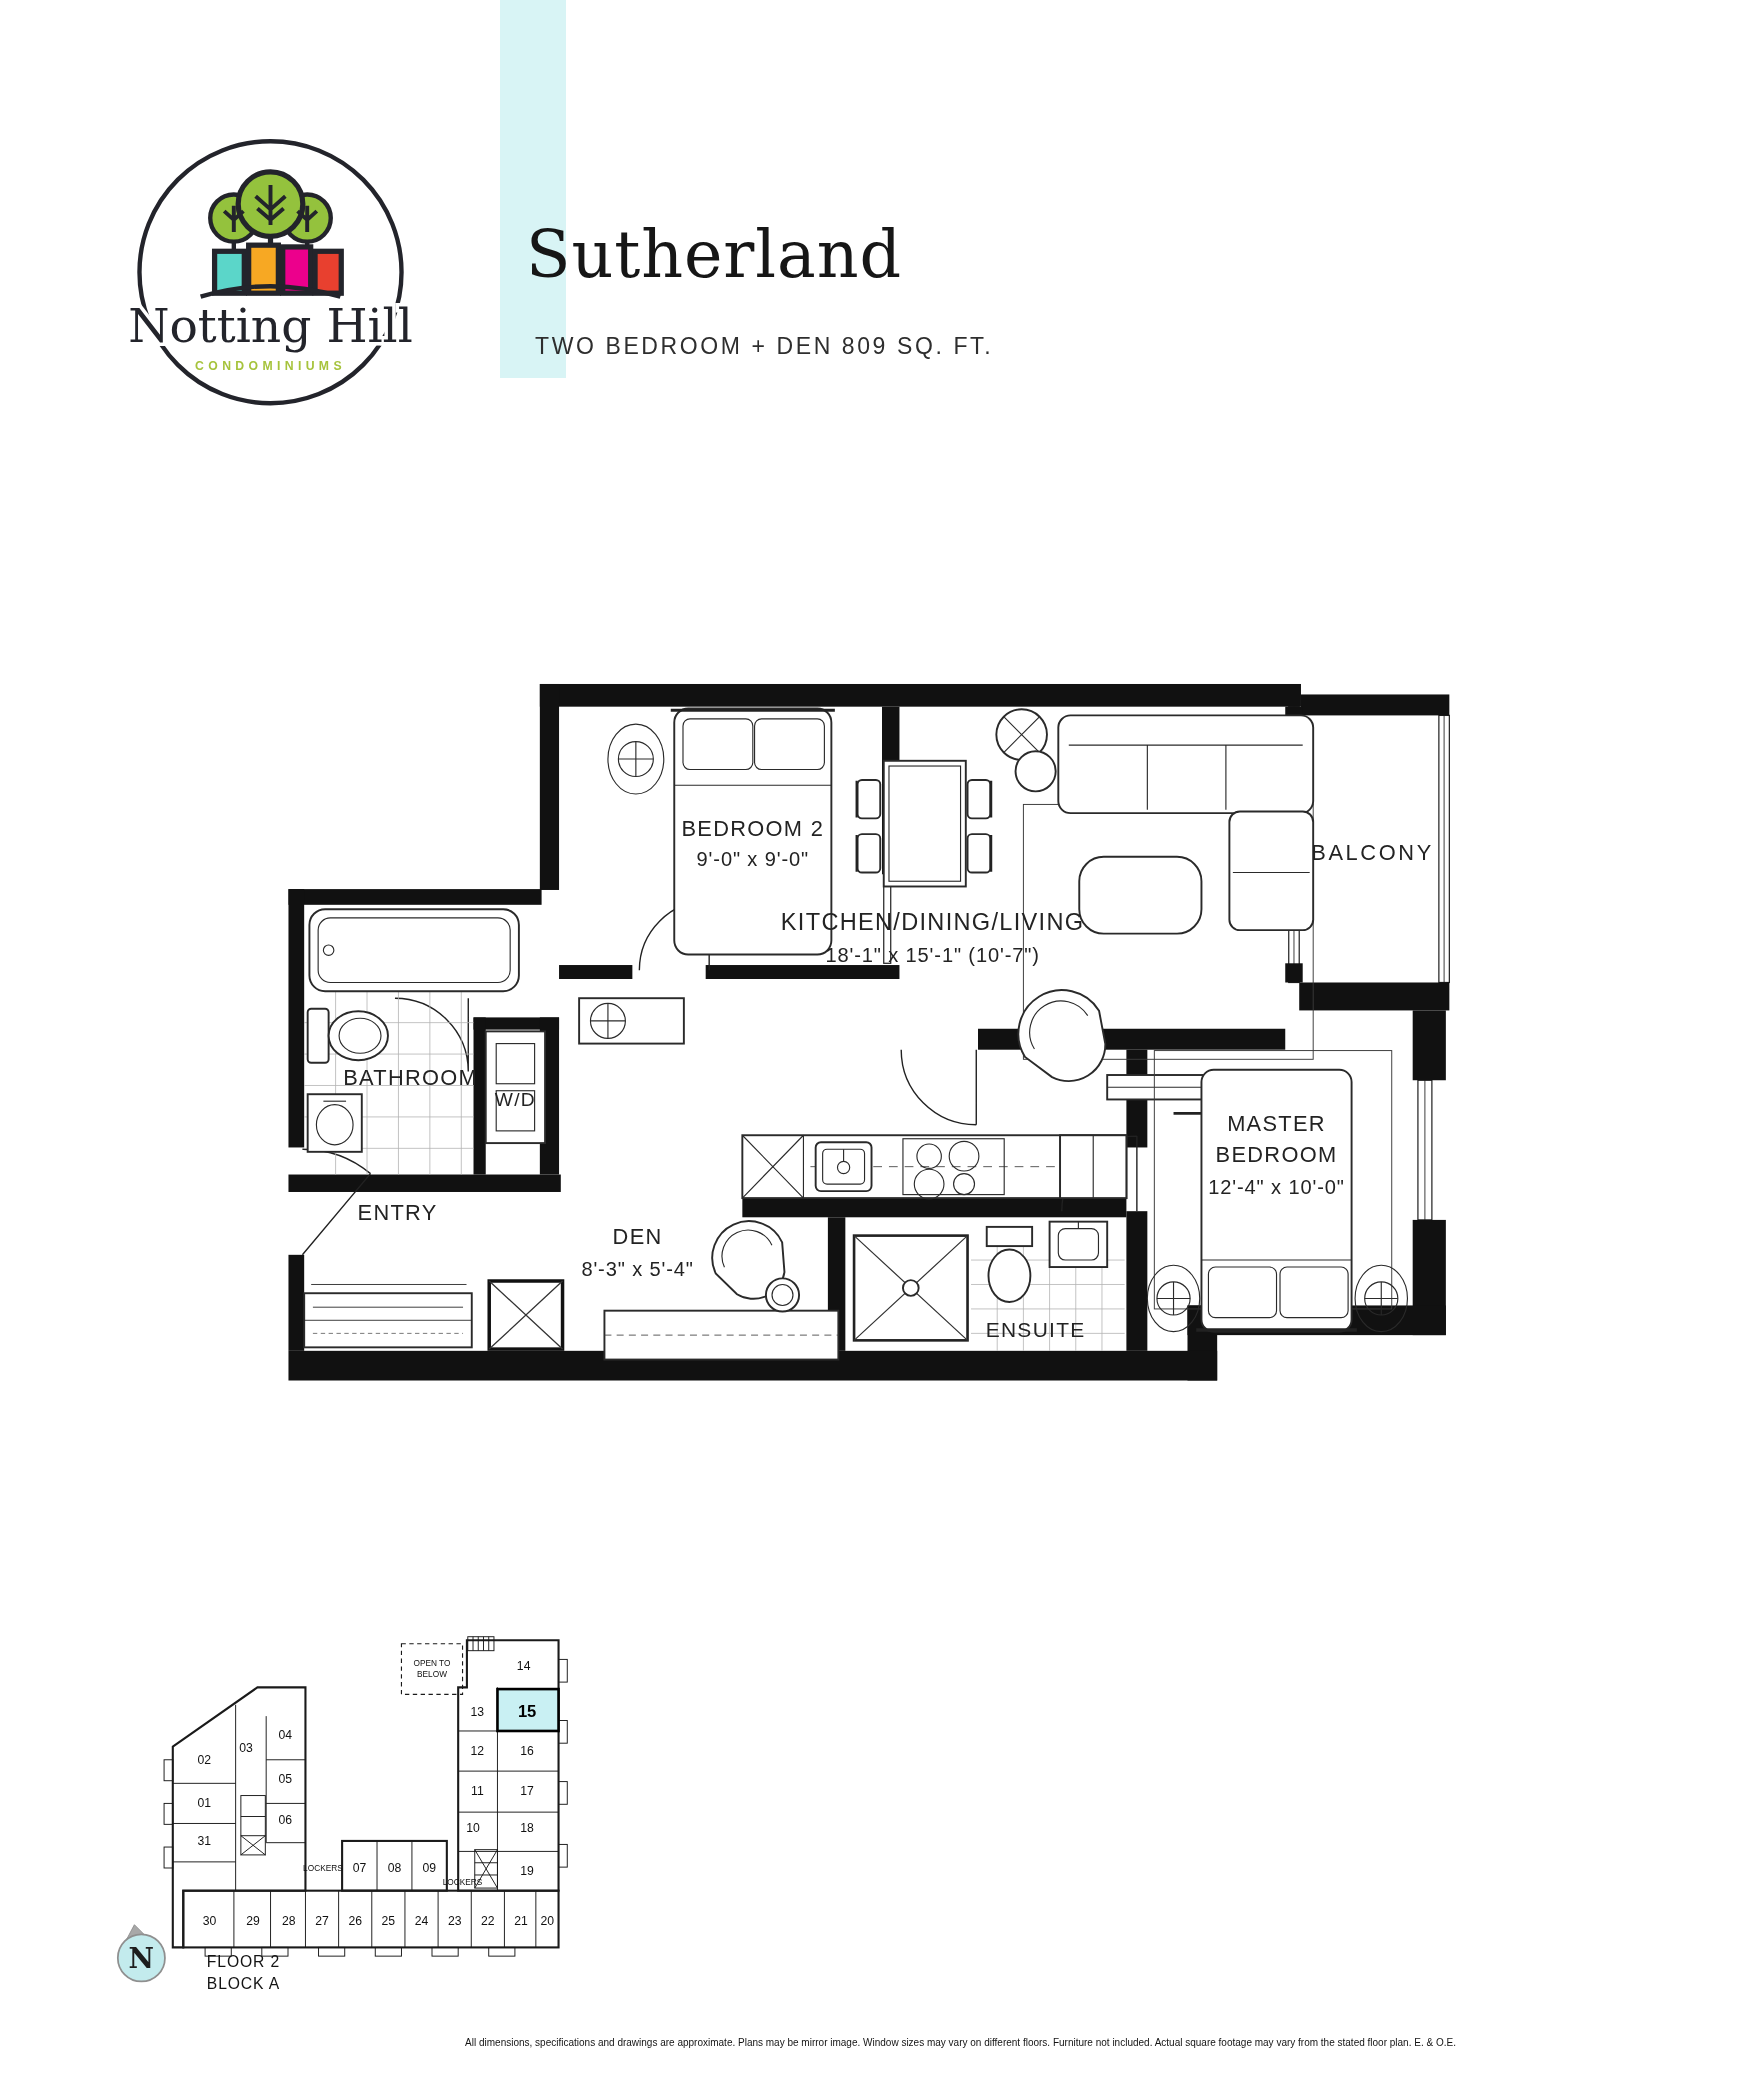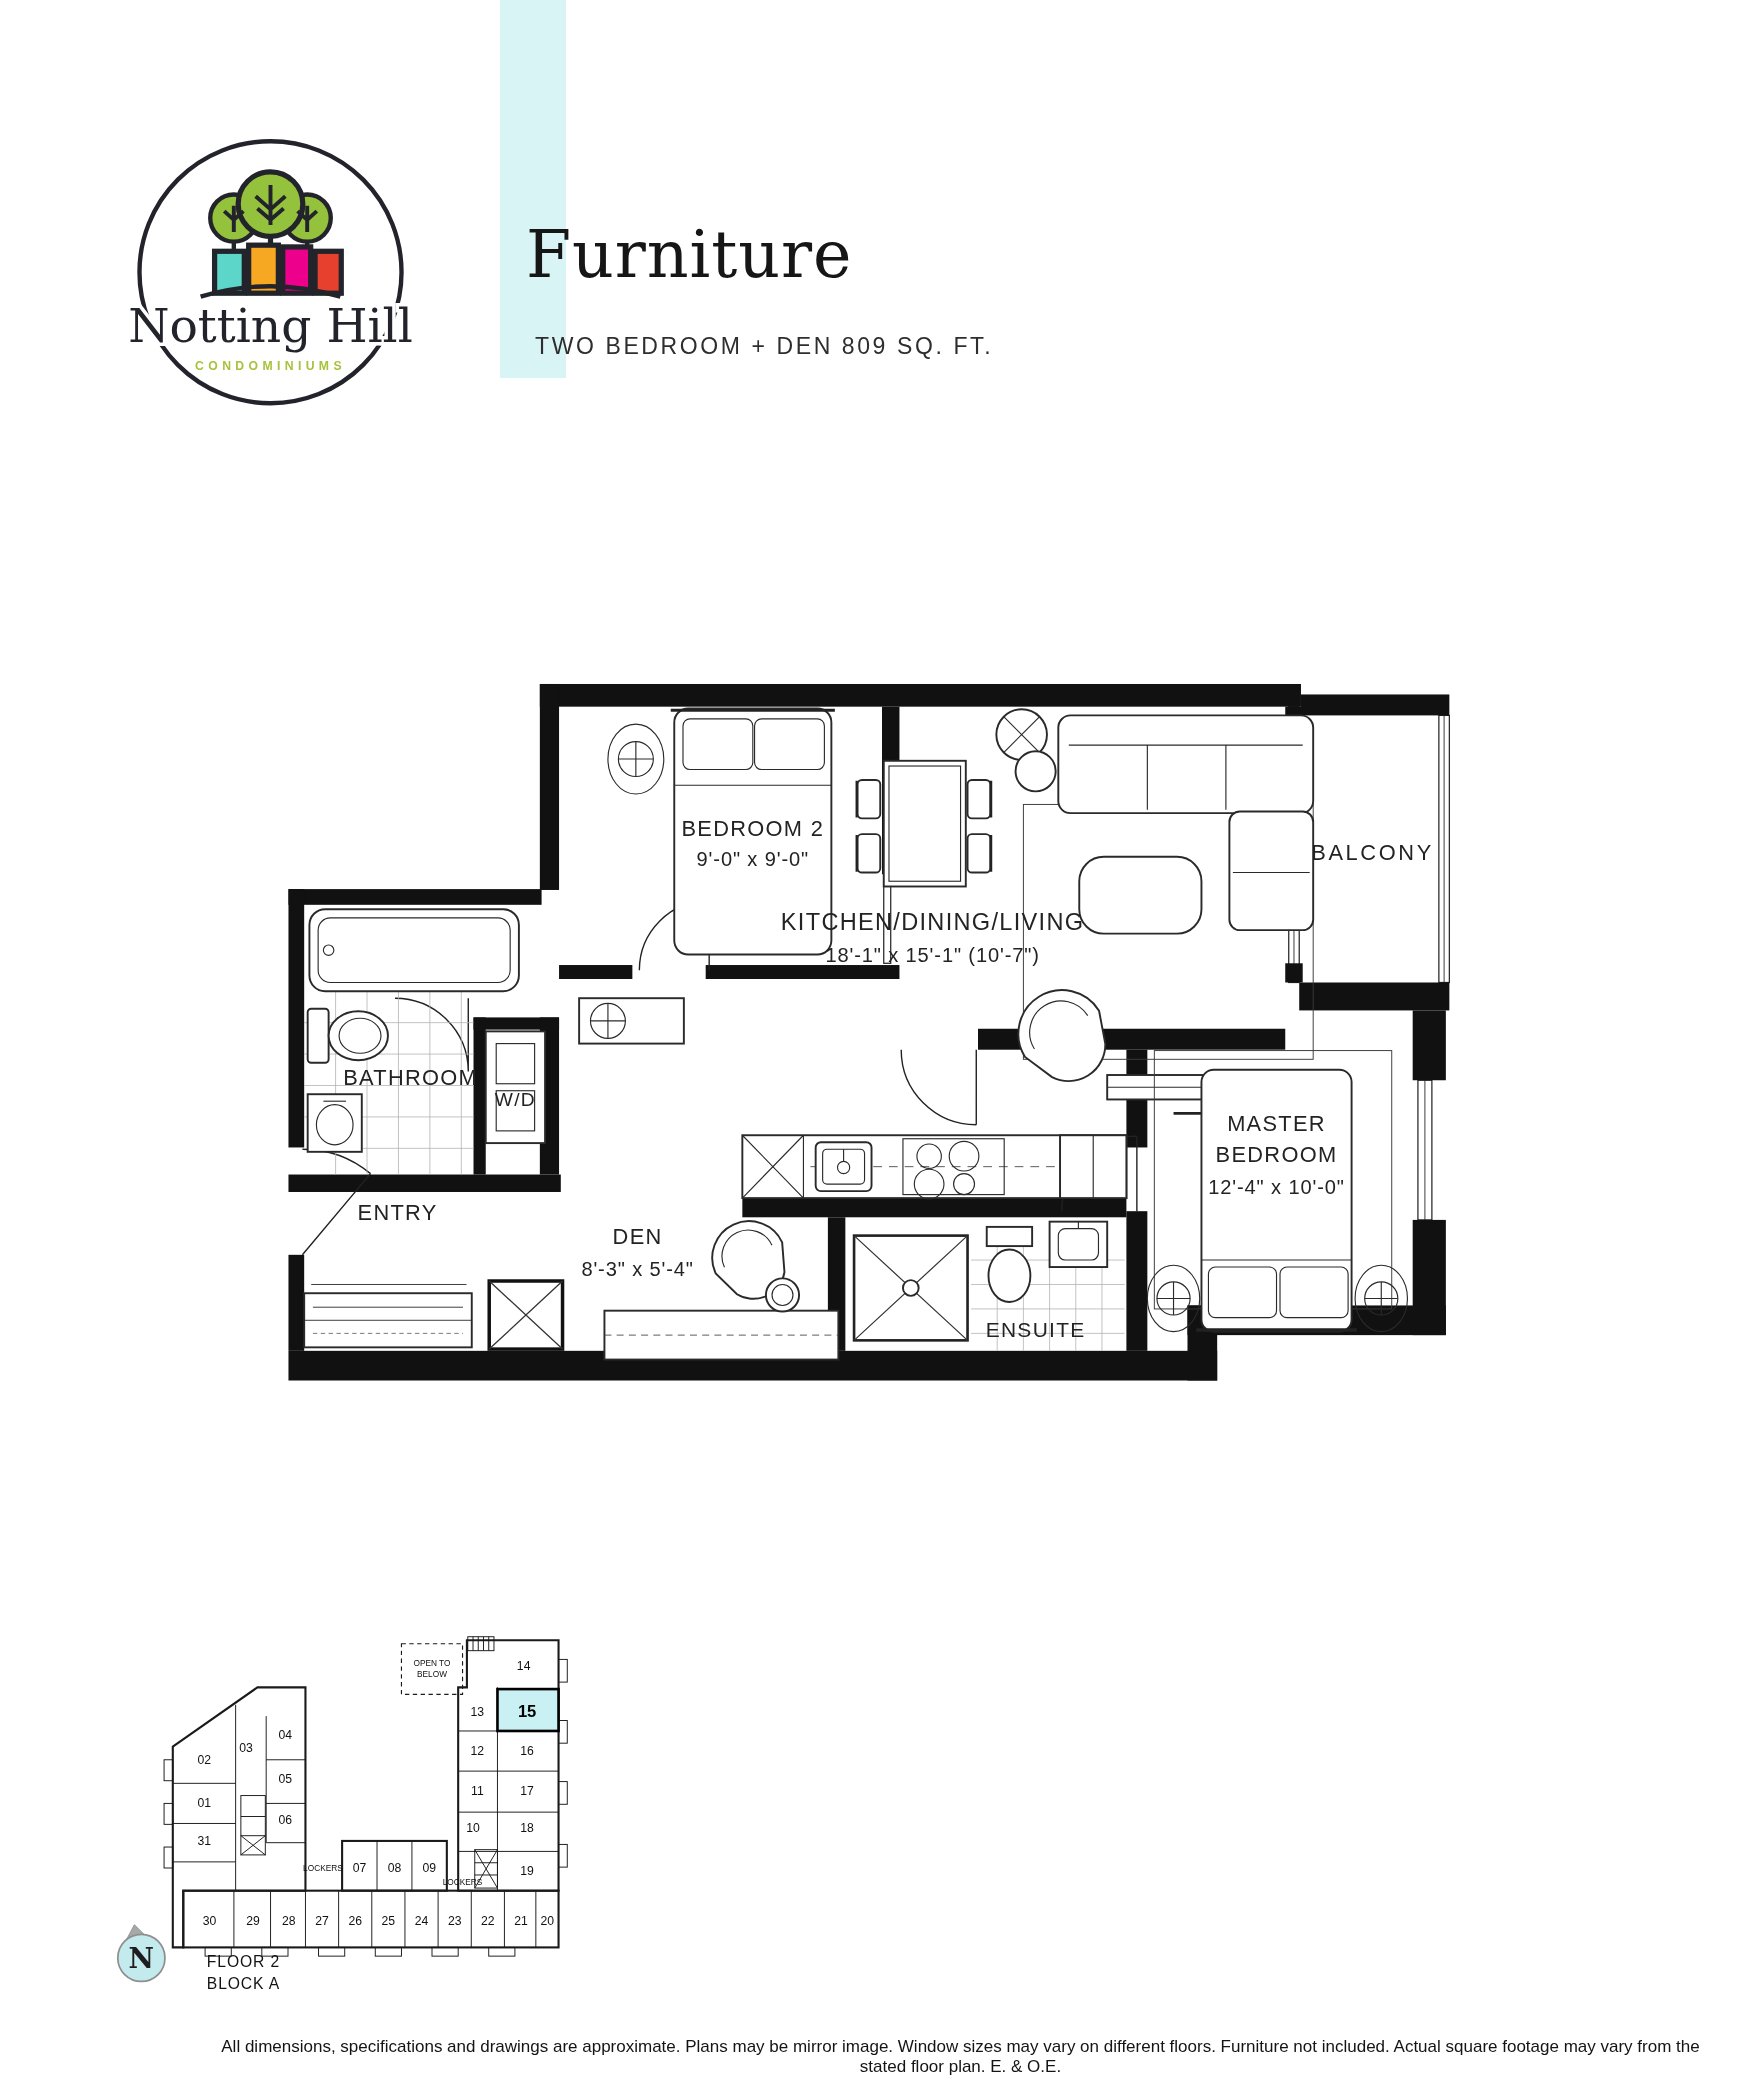--- a/index.html
+++ b/index.html
@@ -28,21 +28,21 @@
 
   
   .kline{stroke:#1a1a1a;stroke-width:2.4;fill:none;}
   .kthin{stroke:#1a1a1a;stroke-width:1.1;fill:none;}
   .knum{font-size:14px;fill:#111;text-anchor:middle;}
   .khl{font-size:19px;font-weight:bold;fill:#000;text-anchor:middle;}
   .ksmall{font-size:9.5px;fill:#111;text-anchor:middle;}
   .kfloor{font-size:18px;fill:#141414;letter-spacing:1px;}
 
   #disclaimer{left:218px;top:2037px;width:1485px;text-align:center;
-              font-size:17px;color:#141414;}
+              font-size:10px;color:#141414;}
 </style>
 </head>
 <body>
 
 <div id="page">
 
   <div id="band" class="abs"></div>
 
   <svg class="abs" style="left:122px;top:122px;" width="297" height="297" viewBox="0 0 340 340">
     <circle cx="170" cy="172" r="150" fill="none" stroke="#23242b" stroke-width="5"></circle>
@@ -63,21 +63,21 @@
       <rect x="106" y="148" width="34" height="48" fill="#5bd6c9"></rect>
       <rect x="145" y="141" width="34" height="55" fill="#f7a823"></rect>
       <rect x="184" y="143" width="32" height="53" fill="#ec008c"></rect>
       <rect x="221" y="148" width="30" height="48" fill="#e8402f"></rect>
     </g>
     <path d="M90,200 Q170,176 250,200" fill="none" stroke="#23242b" stroke-width="5"></path>
     <text x="170" y="252" text-anchor="middle" style="font-family:'DejaVu Serif',serif;font-size:54px;fill:#23242b;paint-order:stroke;stroke:#ffffff;stroke-width:8;">Notting Hill</text>
     <text x="170" y="284" text-anchor="middle" style="font-size:14px;letter-spacing:5px;font-weight:bold;fill:#a6c33c;">CONDOMINIUMS</text>
   </svg>
 
-  <div id="title" class="abs">Furniture</div>
+  <div id="title" class="abs">Sutherland</div>
   <div id="subtitle" class="abs">TWO BEDROOM + DEN 809 SQ. FT.</div>
 
   <svg class="abs" style="left:288px;top:677px;" width="1188" height="707" viewBox="0 0 1360 810">
 
     <g>
       <rect x="472" y="12" width="256" height="18" fill="#fff" stroke="#222" stroke-width="1.4"></rect>
       <line x1="472" y1="21" x2="728" y2="21" class="thin"></line>
       <rect x="1146" y="34" width="12" height="316" fill="#fff" stroke="#222" stroke-width="1.4"></rect>
       <line x1="1152" y1="34" x2="1152" y2="350" class="thin"></line>
       <rect x="1294" y="462" width="16" height="160" fill="#fff" stroke="#222" stroke-width="1.4"></rect>

